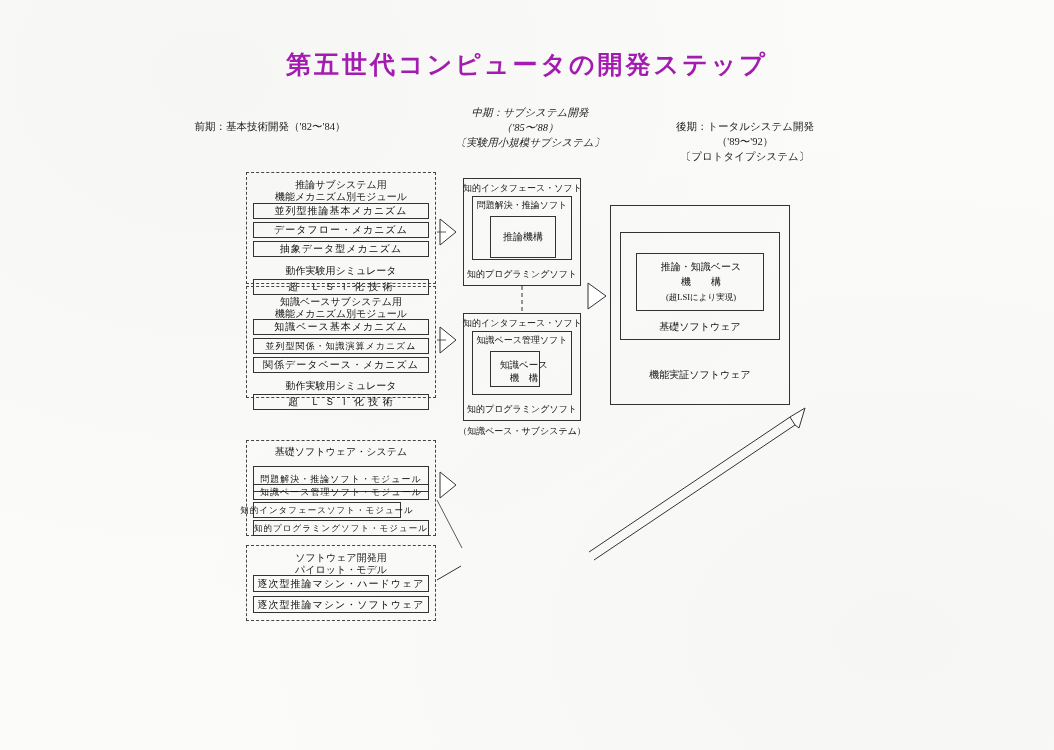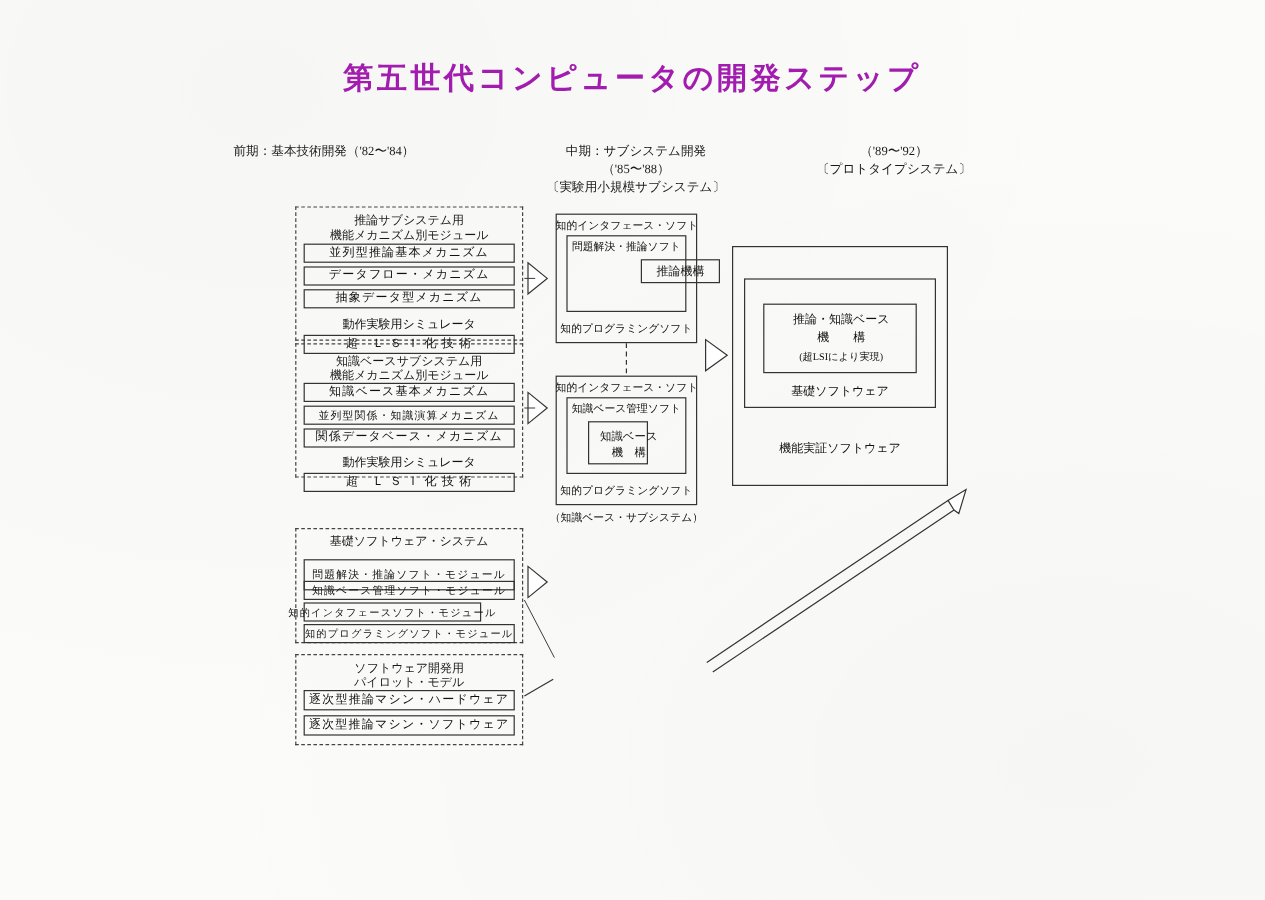--- a/index.html
+++ b/index.html
@@ -125,27 +125,28 @@
 <body>
 
 <div id="page">
 
   <div class="title">第五世代コンピュータの開発ステップ</div>
 
   <div class="phase-label" style="left:150px; top:119px; width:240px;">
     <span>前期：基本技術開発（'82〜'84）</span>
   </div>
 
-  <div class="phase-label" style="left:425px; top:119px; width:210px;">
+  <div class="phase-label" style="left:425px; top:105px; width:210px;font-style:italic;">
     <div>中期：サブシステム開発</div>
     <div>（'85〜'88）</div>
     <div>〔実験用小規模サブシステム〕</div>
   </div>
 
   <div class="phase-label" style="left:620px; top:119px; width:250px;">
+    <div>後期：トータルシステム開発</div>
     <div>（'89〜'92）</div>
     <div>〔プロトタイプシステム〕</div>
   </div>
 
   <div class="dashed-group" style="left:246px; top:172px; width:190px; height:112px;">
     <div class="group-title" style="top:5px;">推論サブシステム用</div>
     <div class="group-title" style="top:17px;">機能メカニズム別モジュール</div>
   </div>
   <div class="row-box" style="left:253px; top:203px; width:176px; height:16px;">並列型推論基本メカニズム</div>
   <div class="row-box" style="left:253px; top:222px; width:176px; height:16px;">データフロー・メカニズム</div>
@@ -177,21 +178,21 @@
     <div class="group-title" style="top:5px;">ソフトウェア開発用</div>
     <div class="group-title" style="top:17px;">パイロット・モデル</div>
   </div>
   <div class="row-box" style="left:253px; top:575px; width:176px; height:17px;">逐次型推論マシン・ハードウェア</div>
   <div class="row-box" style="left:253px; top:596px; width:176px; height:17px;">逐次型推論マシン・ソフトウェア</div>
 
   <div class="solid-box" style="left:463px; top:178px; width:118px; height:108px;"></div>
   <div class="plain-text" style="left:463px; top:182px; width:118px; font-size:9px;">知的インタフェース・ソフト</div>
   <div class="solid-box" style="left:472px; top:196px; width:100px; height:64px;"></div>
   <div class="plain-text" style="left:472px; top:199px; width:100px; font-size:9px;">問題解決・推論ソフト</div>
-  <div class="solid-box center-label" style="left:490px; top:216px; width:66px; height:20px; font-size:10px;margin-left:44px;">推論機構</div>
+  <div class="solid-box center-label" style="left:490px; top:216px; width:66px; height:42px; font-size:10px;">推論機構</div>
   <div class="plain-text" style="left:463px; top:268px; width:118px; font-size:9px;">知的プログラミングソフト</div>
 
   <div class="solid-box" style="left:463px; top:313px; width:118px; height:108px;"></div>
   <div class="plain-text" style="left:463px; top:317px; width:118px; font-size:9px;">知的インタフェース・ソフト</div>
   <div class="solid-box" style="left:472px; top:331px; width:100px; height:64px;"></div>
   <div class="plain-text" style="left:472px; top:334px; width:100px; font-size:9px;">知識ベース管理ソフト</div>
   <div class="solid-box" style="left:490px; top:351px; width:50px; height:36px;">
     <div class="plain-text" style="left:0; top:7px; width:66px; font-size:9.5px;">知識ベース</div>
     <div class="plain-text" style="left:0; top:20px; width:66px; font-size:9.5px;">機　構</div>
   </div>

